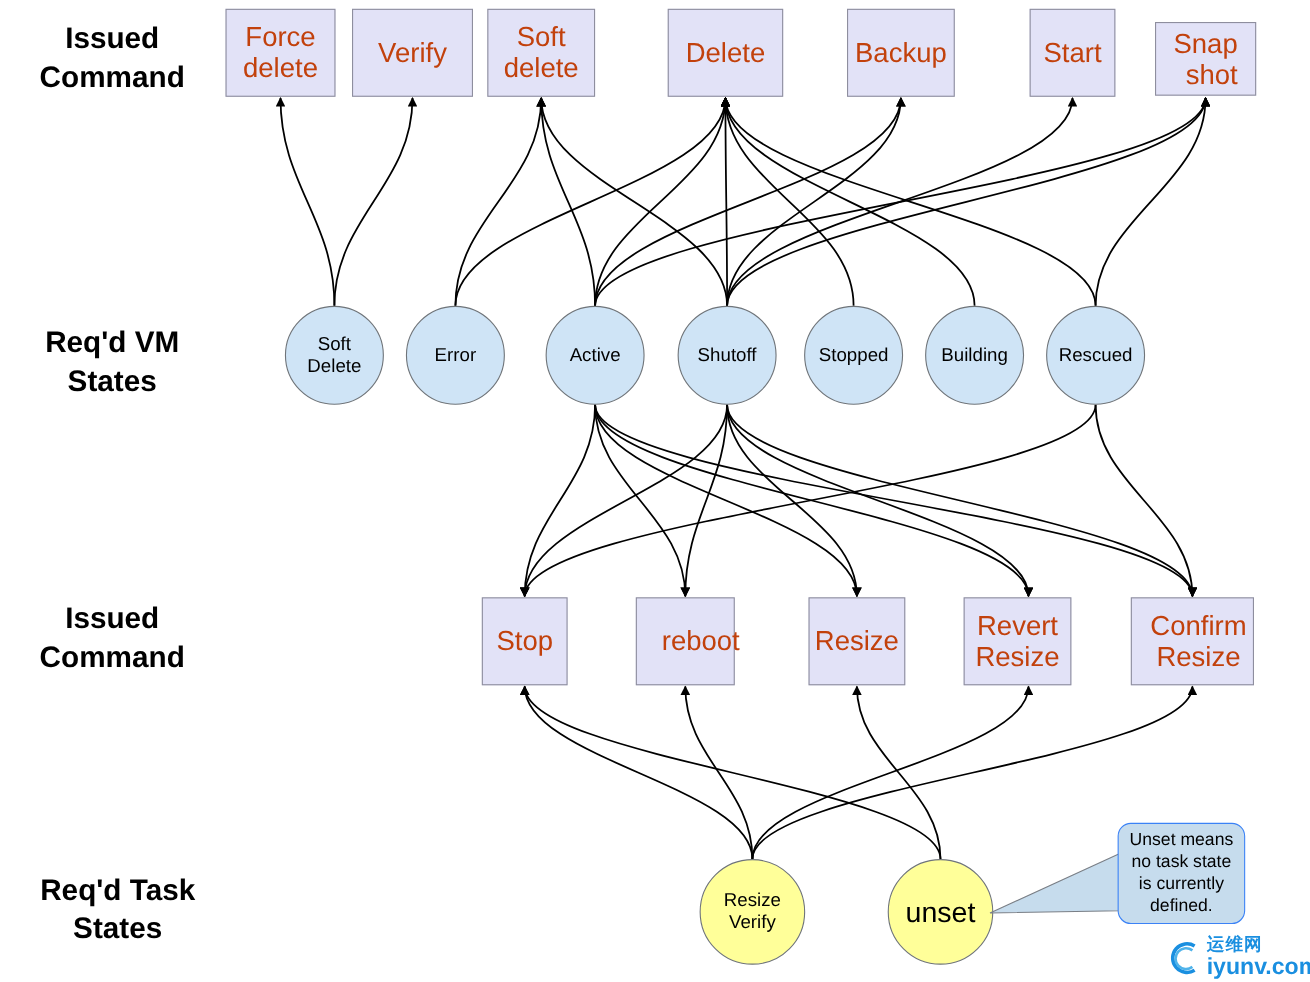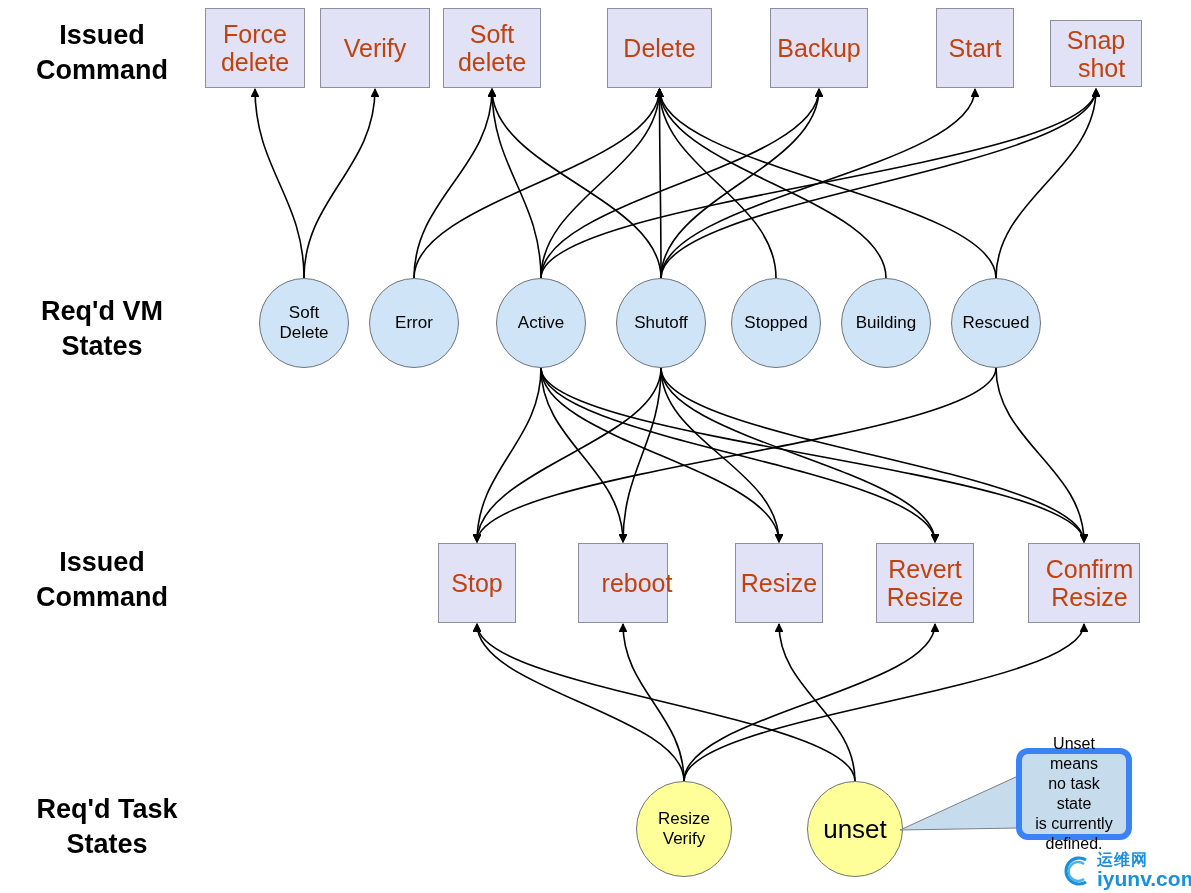--- a/index.html
+++ b/index.html
@@ -69,21 +69,21 @@
   }
   .task-state {
     background: #ffff99;
     border: 1px solid #6f7479;
   }
   .task-state.italic { font-size: 26px; }
   .callout-box {
     position: absolute;
     box-sizing: border-box;
     background: #c6dced;
-    border: 6px solid #3b82f6;
+    border: 1px solid #3b82f6;
     border-radius: 12px;
     display: flex;
     align-items: center;
     justify-content: center;
     text-align: center;
     font-size: 16px;
     line-height: 1.25;
     color: #000000;
     white-space: pre-line;
     padding: 4px 8px;

